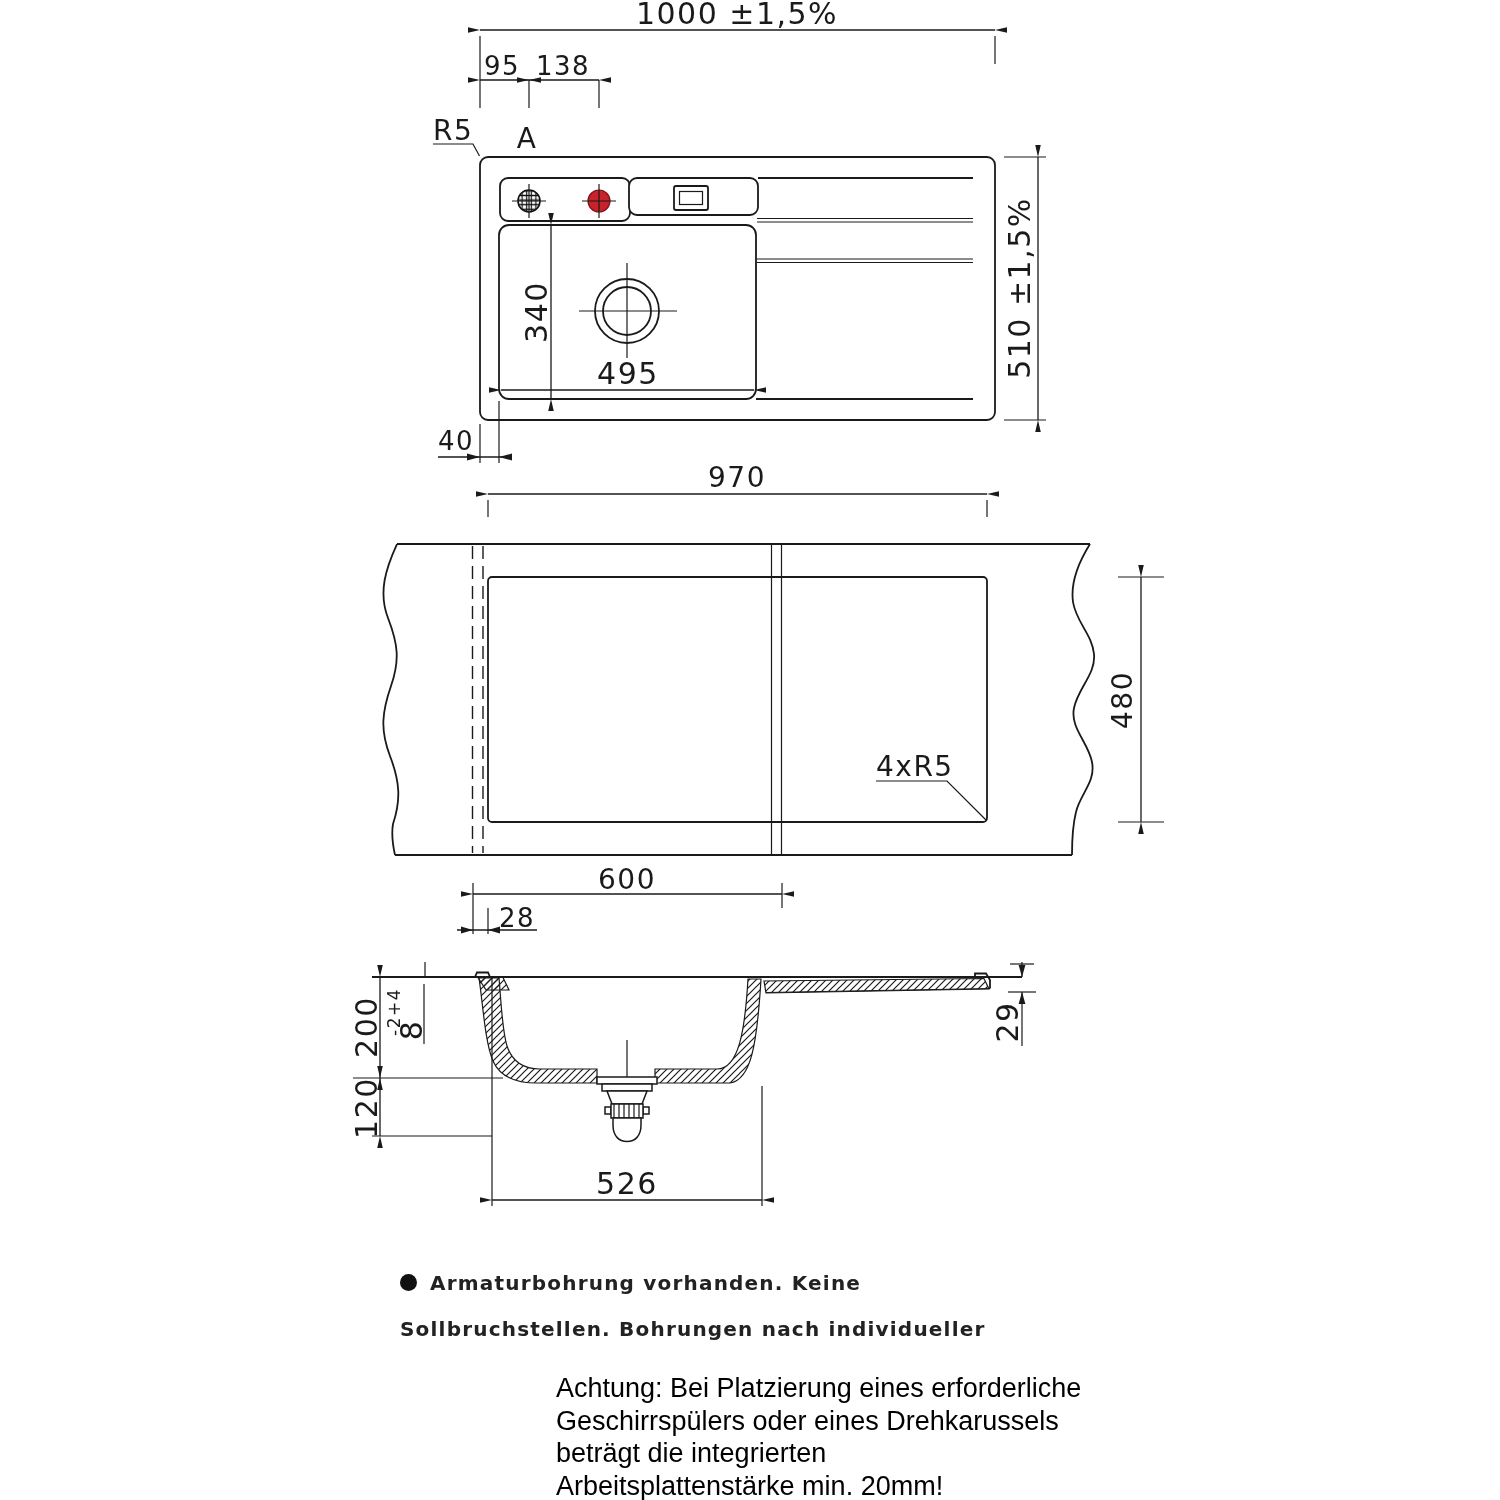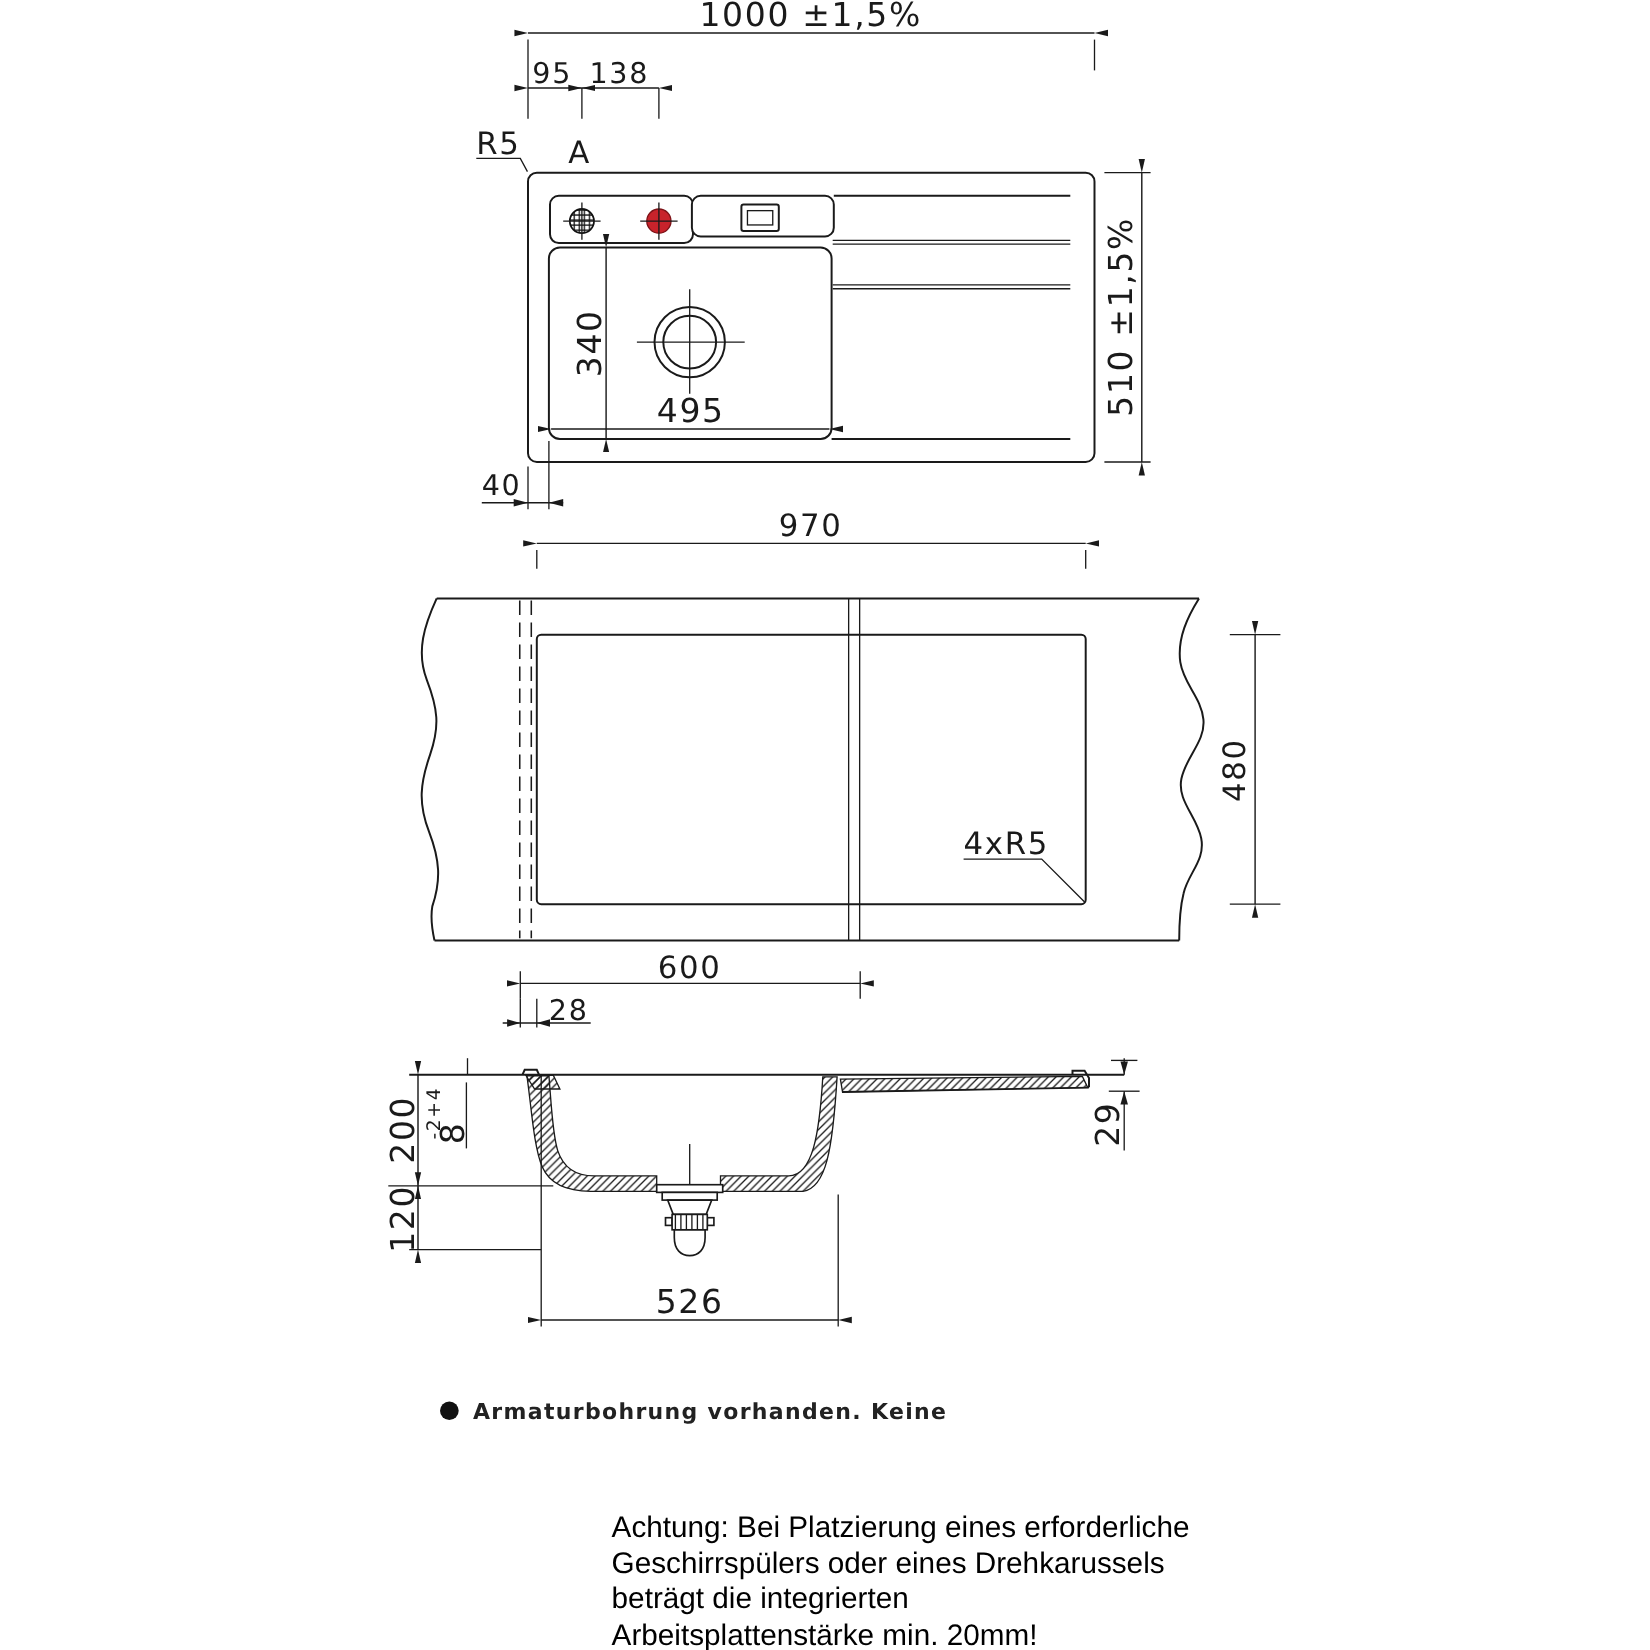--- a/index.html
+++ b/index.html
@@ -236,20 +236,21 @@
       <line class="thin" x1="1022" y1="992" x2="1022" y2="1046"></line>
       <polygon class="tri" points="1022,977 1018.6,965 1025.4,965"></polygon>
       <polygon class="tri" points="1022,992 1018.6,1004 1025.4,1004"></polygon>
       <text x="1007" y="1022" text-anchor="middle" font-size="30" transform="rotate(-90 1007 1022)" dy="0.35em">29</text>
     </g>
   </g>
 </svg>
 
   <div class="note1">
     <div class="row"><span class="bullet"></span><span>Armaturbohrung vorhanden. Keine</span></div>
+    <div class="row"><span>Sollbruchstellen. Bohrungen nach individueller</span></div>
   </div>
 
   <div class="note2">
     <div>Achtung: Bei Platzierung eines erforderliche</div>
     <div>Geschirrspülers oder eines Drehkarussels</div>
     <div>beträgt die integrierten</div>
     <div>Arbeitsplattenstärke min. 20mm!</div>
   </div>
 </div>
 

